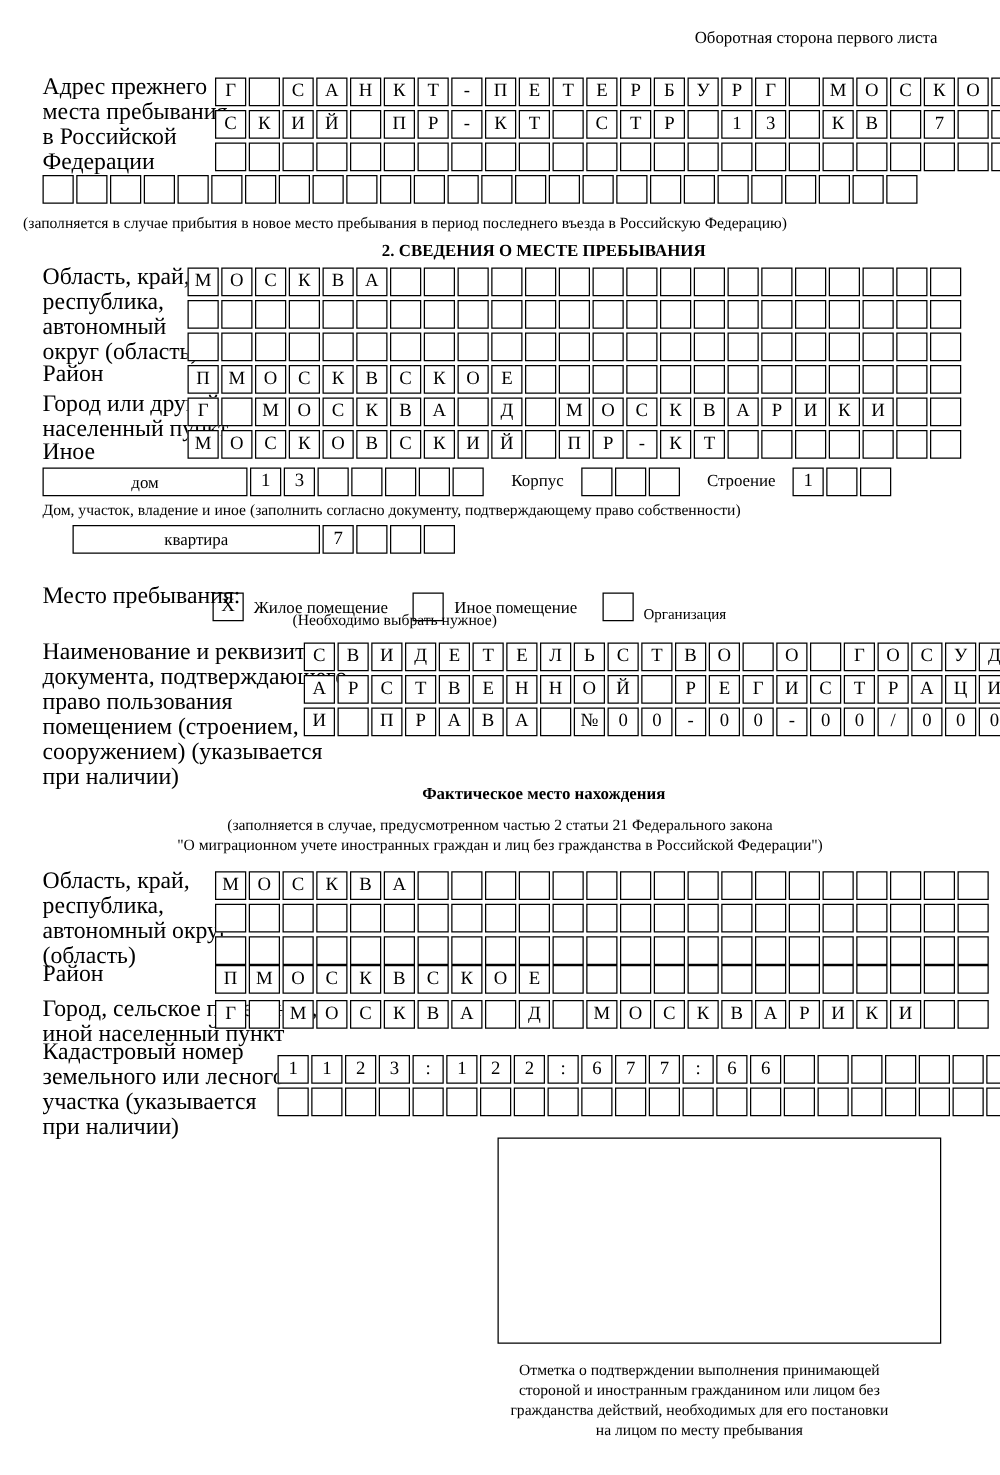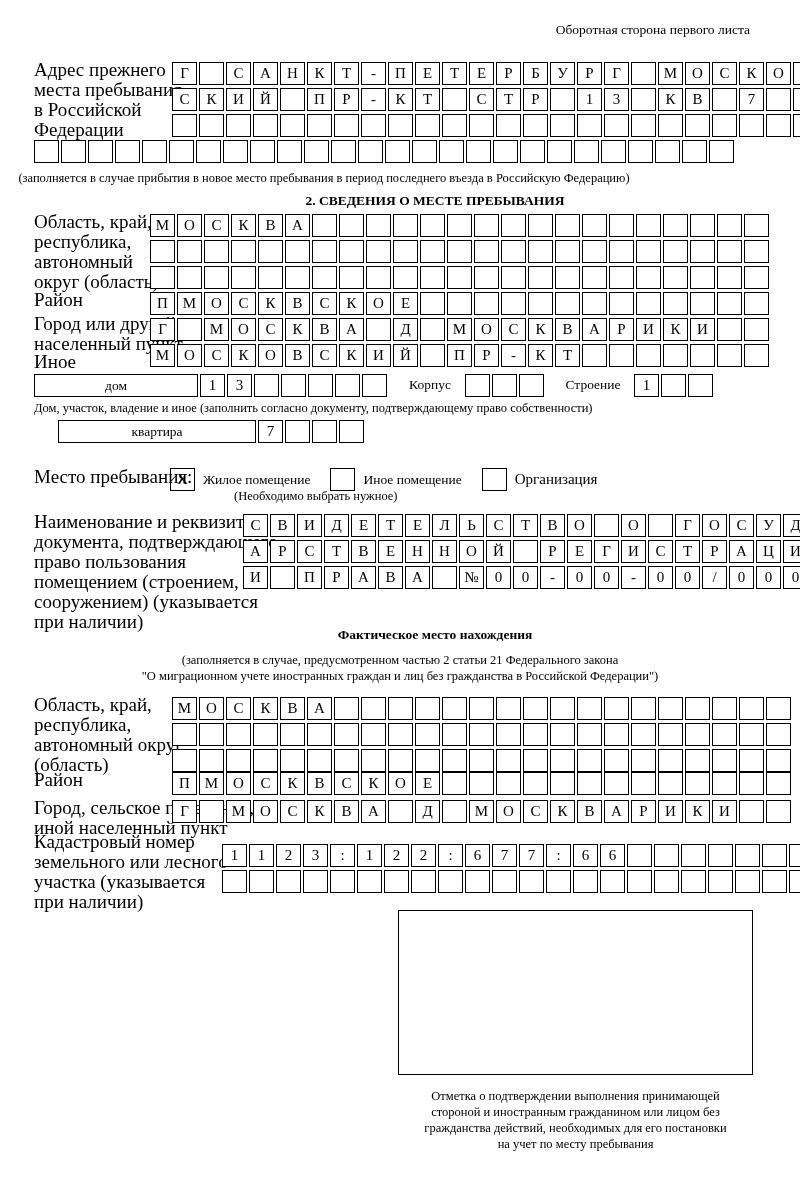--- a/index.html
+++ b/index.html
@@ -421,21 +421,21 @@
   </div>
 
 
   <div class="lbl" style="left:34px; top:467px;">Место пребывания:</div>
   <div class="row" id="stay-options" style="left:170px; top:468px; align-items:center;">
       <div class="checkbox">Х</div>
       <div style="font-size: 13.5px; line-height: 23px; margin: 0px 20px 0px 8px;">Жилое помещение</div>
       <div class="checkbox"></div>
       <div style="font-size: 13.5px; line-height: 23px; margin: 0px 20px 0px 8px;">Иное помещение</div>
       <div class="checkbox"></div>
-      <div style="font-size: 15px; line-height: 23px; margin: 0px 20px 0px 8px;">Организация</div>
+      <div style="font-size: 12px; line-height: 23px; margin: 12px 20px 0px 8px;">Организация</div>
     </div>
   <div class="lbl small" style="left:234px; top:486px;">(Необходимо выбрать нужное)</div>
 
   <div class="lbl" style="left:34px; top:512px;">Наименование и реквизиты
 документа, подтверждающего
 право пользования
 помещением (строением,
 сооружением) (указывается
 при наличии)</div>
   <div class="row" id="doc-row-0" style="left:243px; top:514px;">
@@ -694,20 +694,20 @@
       <div class="cell"></div>
       <div class="cell"></div>
       <div class="cell"></div>
       <div class="cell"></div>
       <div class="cell"></div>
       <div class="cell"></div>
       <div class="cell"></div>
     </div>
 
   <div class="bigbox" style="left:398px; top:910px; width:355px; height:165px;"></div>
-  <div class="note" id="stamp-caption" style="left:378px; top:1088px; width:395px;">
+  <div class="note" id="stamp-caption" style="left:362px; top:1088px; width:395px;">
       <div>Отметка о подтверждении выполнения принимающей</div>
       <div>стороной и иностранным гражданином или лицом без</div>
       <div>гражданства действий, необходимых для его постановки</div>
-      <div>на учет по месту пребывания</div>
+      <div>на лицом по месту пребывания</div>
     </div>
 
 </div>
 
 </body></html>

